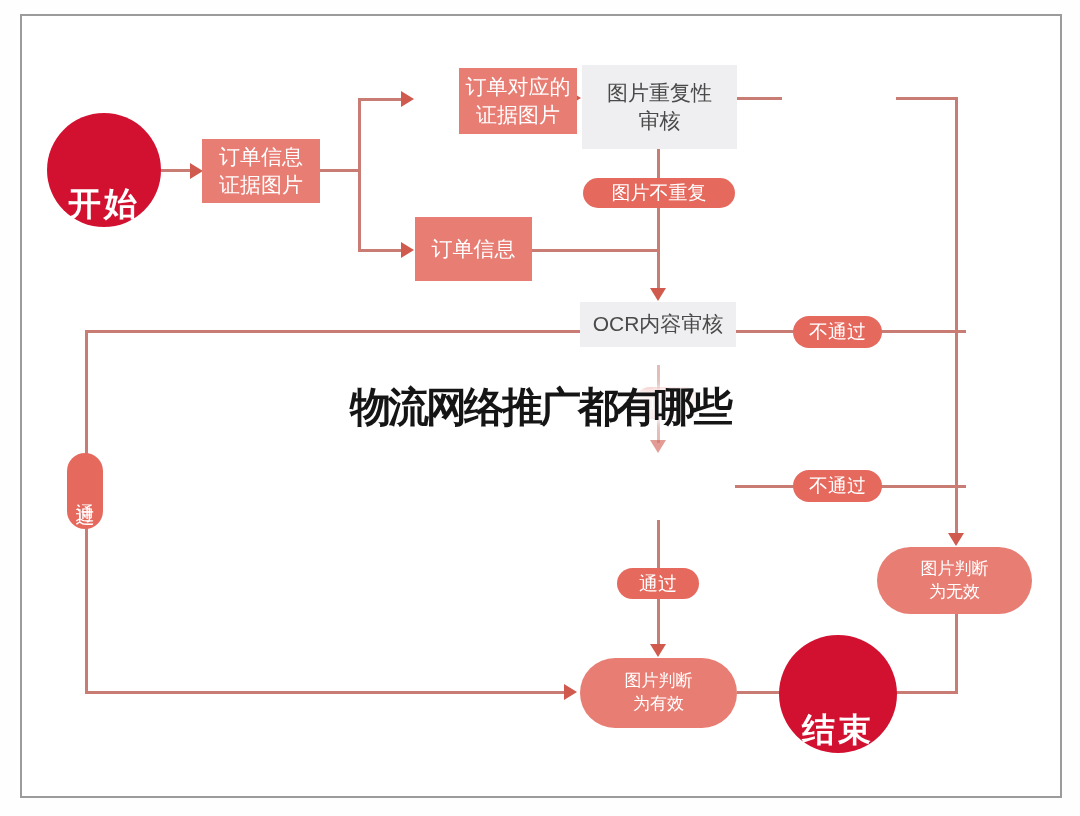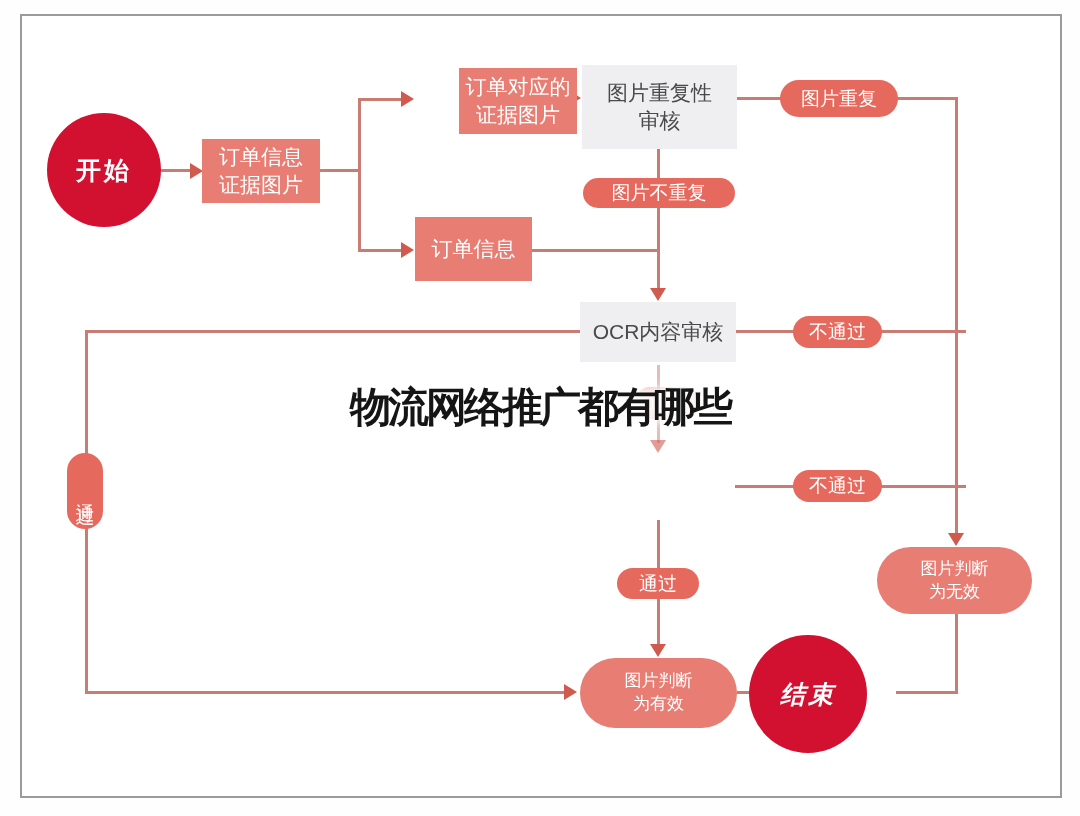--- a/index.html
+++ b/index.html
@@ -6,21 +6,21 @@
   #page{position:relative;width:1080px;height:816px;background:#fefefe;overflow:hidden;
         font-family:"Liberation Sans","DejaVu Sans",sans-serif;}
   .frame{position:absolute;left:20px;top:14px;width:1038px;height:780px;
          border:2px solid #9b9b9b;background:#fff;}
   .ln{position:absolute;background:#c87c74;}
   .arr{position:absolute;width:0;height:0;}
   .arr-r{border-top:8px solid transparent;border-bottom:8px solid transparent;border-left:13px solid #d05a4e;}
   .arr-d{border-left:8px solid transparent;border-right:8px solid transparent;border-top:13px solid #d05a4e;}
   .node{position:absolute;display:flex;flex-direction:column;align-items:center;justify-content:center;
         text-align:center;box-sizing:border-box;}
-  .circle{border-radius:50%;background:#d21030;color:#fff;font-weight:700;font-size:25px;letter-spacing:3px;}
+  .circle{border-radius:50%;background:#d21030;color:#fff;font-weight:700;font-size:33px;letter-spacing:3px;justify-content:flex-end;}
   .box{background:#e87d73;color:#fff;font-size:21px;line-height:1.32;font-weight:500;}
   .graybox{background:#efeef0;color:#4a4a4a;font-size:21px;line-height:1.35;font-weight:500;}
   .pill{position:absolute;background:#e6695e;color:#fff;border-radius:999px;display:flex;
         align-items:center;justify-content:center;font-size:19px;font-weight:500;box-sizing:border-box;}
   .result{position:absolute;background:#e87d73;color:#fff;border-radius:999px;display:flex;
           flex-direction:column;align-items:center;justify-content:center;text-align:center;
           font-size:17px;line-height:1.35;font-weight:500;}
   .vpill{writing-mode:vertical-rl;letter-spacing:3px;}
   .faded-ln{opacity:.5;}
   .faded-pill{opacity:.4;}
@@ -89,42 +89,39 @@
 
   <div class="node box" style="left:415px;top:217px;width:117px;height:64px;">
     <span>订单信息</span>
   </div>
 
   <div class="node graybox" style="left:582px;top:65px;width:155px;height:84px;">
     <span>图片重复性</span>
     <span>审核</span>
   </div>
 
-  <div class="node graybox" style="left:580px;top:302px;width:156px;height:60px;">
+  <div class="node graybox" style="left:580px;top:302px;width:156px;height:45px;">
     <span>OCR内容审核</span>
   </div>
 
 
   <div class="result" style="left:580px;top:658px;width:157px;height:70px;">
     <span>图片判断</span>
     <span>为有效</span>
   </div>
 
   <div class="result" style="left:877px;top:547px;width:155px;height:67px;">
     <span>图片判断</span>
     <span>为无效</span>
   </div>
 
-  <div class="node circle" style="left:749px;top:635px;width:118px;height:118px;font-style:italic;">
+  <div class="node circle" style="left:779px;top:635px;width:118px;height:118px;">
     <span>结束</span>
   </div>
 
-  <div class="pill" style="left:780px;top:80px;width:118px;height:37px;">
-    <span>图片重复</span>
-  </div>
 
   <div class="pill" style="left:583px;top:178px;width:152px;height:30px;">
     <span>图片不重复</span>
   </div>
 
   <div class="pill" style="left:793px;top:316px;width:89px;height:32px;">
     <span>不通过</span>
   </div>
 
   <div class="pill" style="left:793px;top:470px;width:89px;height:32px;">

